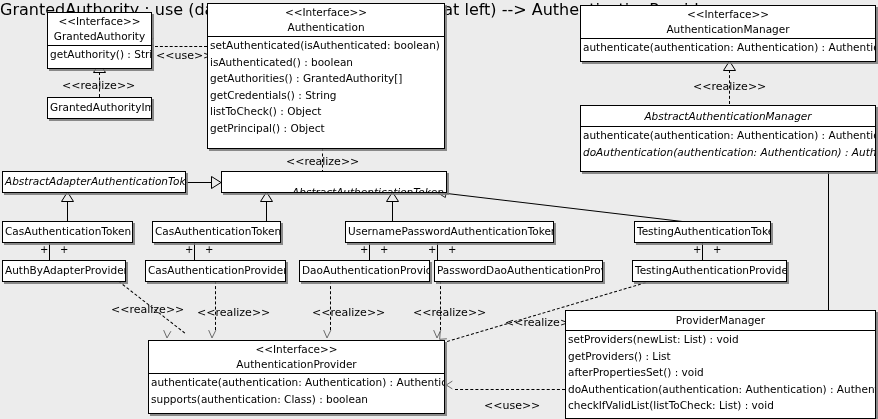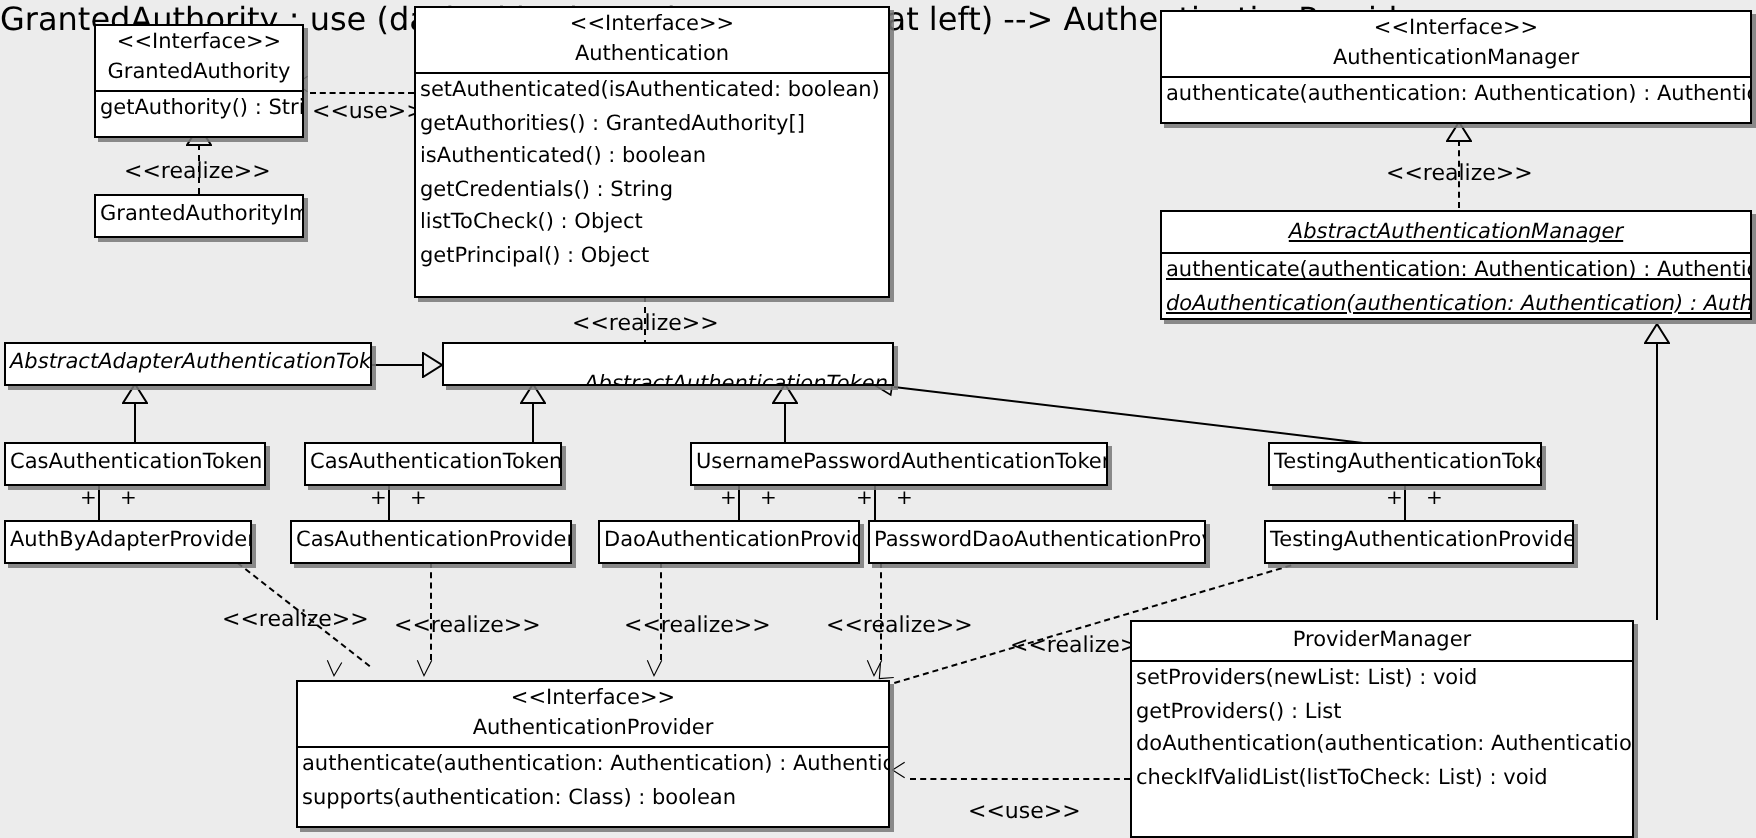--- a/index.html
+++ b/index.html
@@ -260,41 +260,41 @@
   </div>
 
   
   <div class="umlbox" style="left:207px; top:3px; width:238px; height:146px;">
     <div class="hdr">
       <span class="stereo">&lt;&lt;Interface&gt;&gt;</span>
       <span class="nm">Authentication</span>
     </div>
     <div class="compartment">
       <div class="row">setAuthenticated(isAuthenticated: boolean) : void</div>
+      <div class="row">isAuthenticated() : boolean</div>
       <div class="row">getAuthorities() : GrantedAuthority[]</div>
-      <div class="row">isAuthenticated() : boolean</div>
       <div class="row">getCredentials() : String</div>
       <div class="row">listToCheck() : Object</div>
       <div class="row">getPrincipal() : Object</div>
     </div>
   </div>
 
   
   <div class="umlbox" style="left:580px; top:5px; width:296px; height:57px;">
     <div class="hdr">
       <span class="stereo">&lt;&lt;Interface&gt;&gt;</span>
       <span class="nm">AuthenticationManager</span>
     </div>
     <div class="compartment">
       <div class="row">authenticate(authentication: Authentication) : Authentication</div>
     </div>
   </div>
 
   
-  <div class="umlbox" style="left:580px; top:105px; width:296px; height:55px;text-decoration:underline;">
+  <div class="umlbox" style="left:580px; top:105px; width:296px; height:67px;">
     <div class="hdr abstract" style="padding:5px 2px 4px 2px;">
       <span class="nm">AbstractAuthenticationManager</span>
     </div>
     <div class="compartment">
       <div class="row">authenticate(authentication: Authentication) : Authentication</div>
       <div class="row abs">doAuthentication(authentication: Authentication) : Authentication</div>
     </div>
   </div>
 
   
@@ -380,25 +380,26 @@
       <span class="stereo">&lt;&lt;Interface&gt;&gt;</span>
       <span class="nm">AuthenticationProvider</span>
     </div>
     <div class="compartment">
       <div class="row">authenticate(authentication: Authentication) : Authentication</div>
       <div class="row">supports(authentication: Class) : boolean</div>
     </div>
   </div>
 
   
-  <div class="umlbox" style="left:565px; top:310px; width:252px; height:109px;">
+  <div class="umlbox" style="left:565px; top:310px; width:311px; height:109px;">
     <div class="hdr" style="padding:4px 2px;">
       <span class="nm">ProviderManager</span>
     </div>
     <div class="compartment">
       <div class="row">setProviders(newList: List) : void</div>
       <div class="row">getProviders() : List</div>
+      <div class="row">afterPropertiesSet() : void</div>
       <div class="row">doAuthentication(authentication: Authentication) : Authentication</div>
       <div class="row">checkIfValidList(listToCheck: List) : void</div>
     </div>
   </div>
 
 </div>
 
 </body></html>

